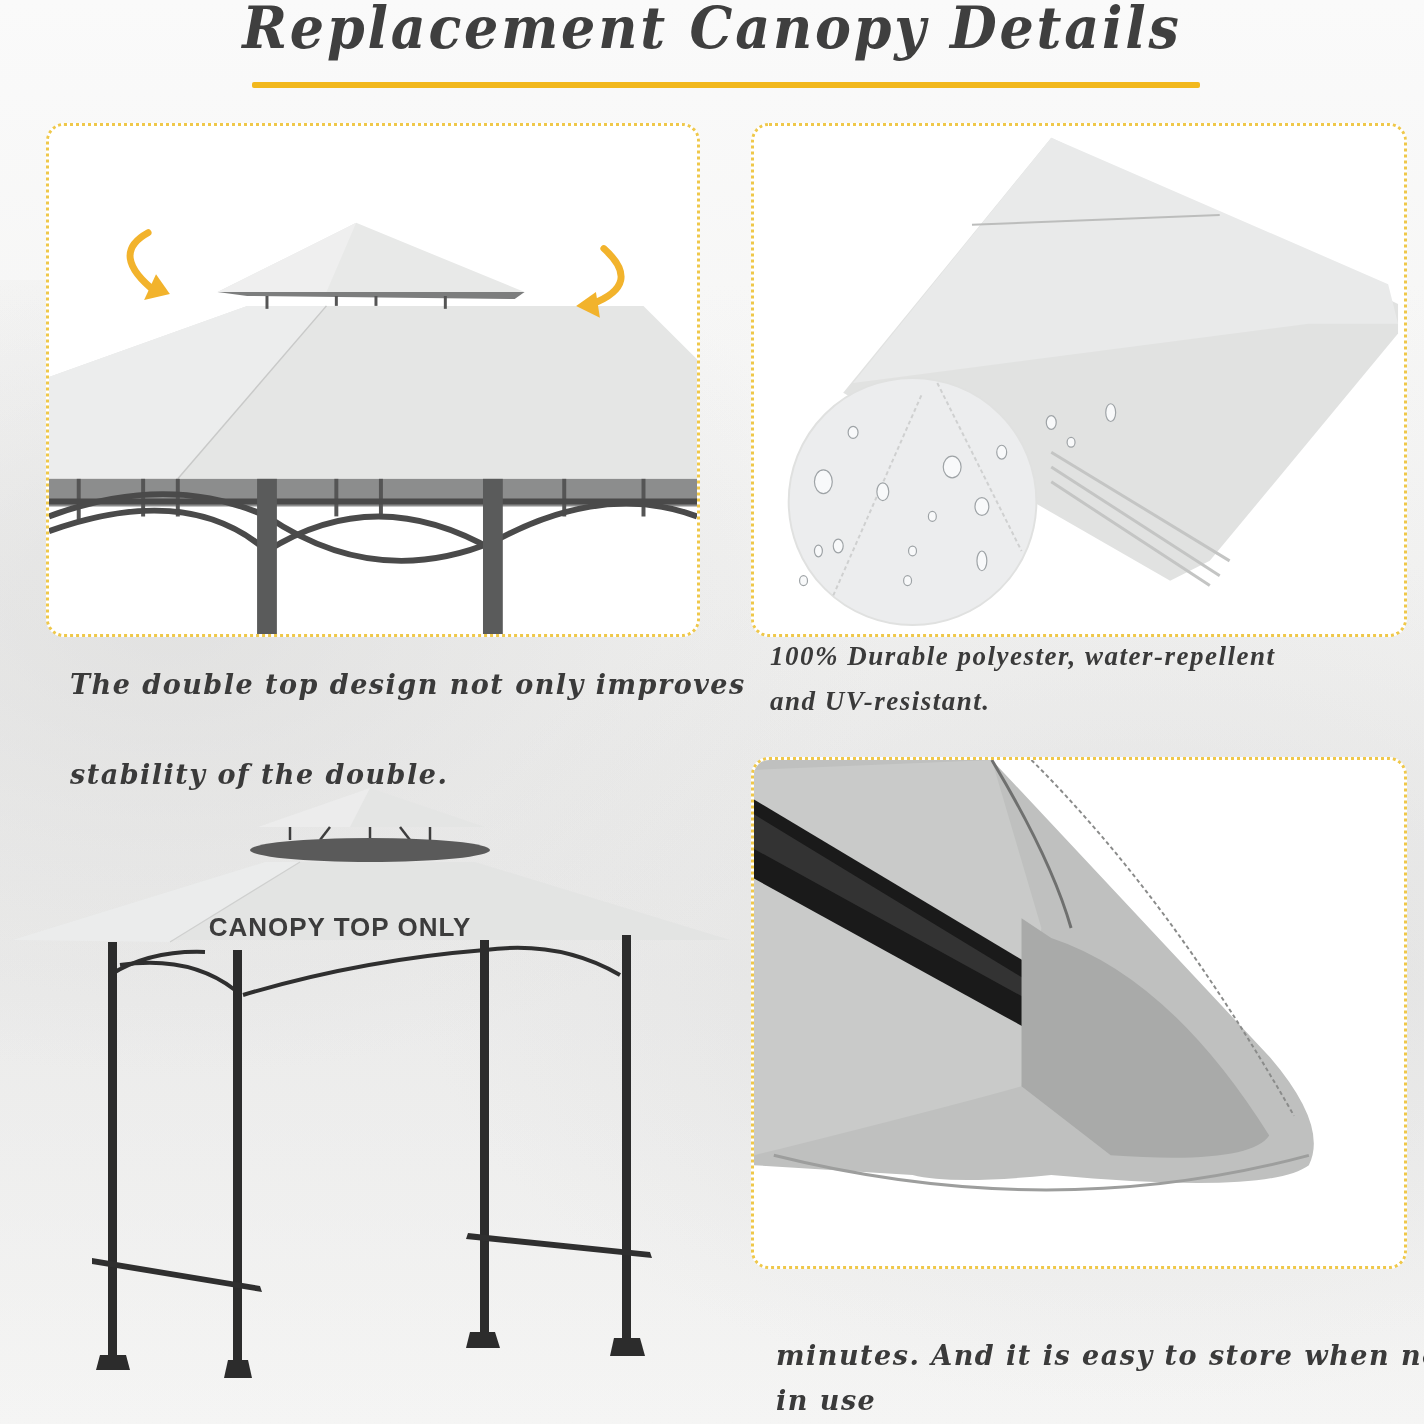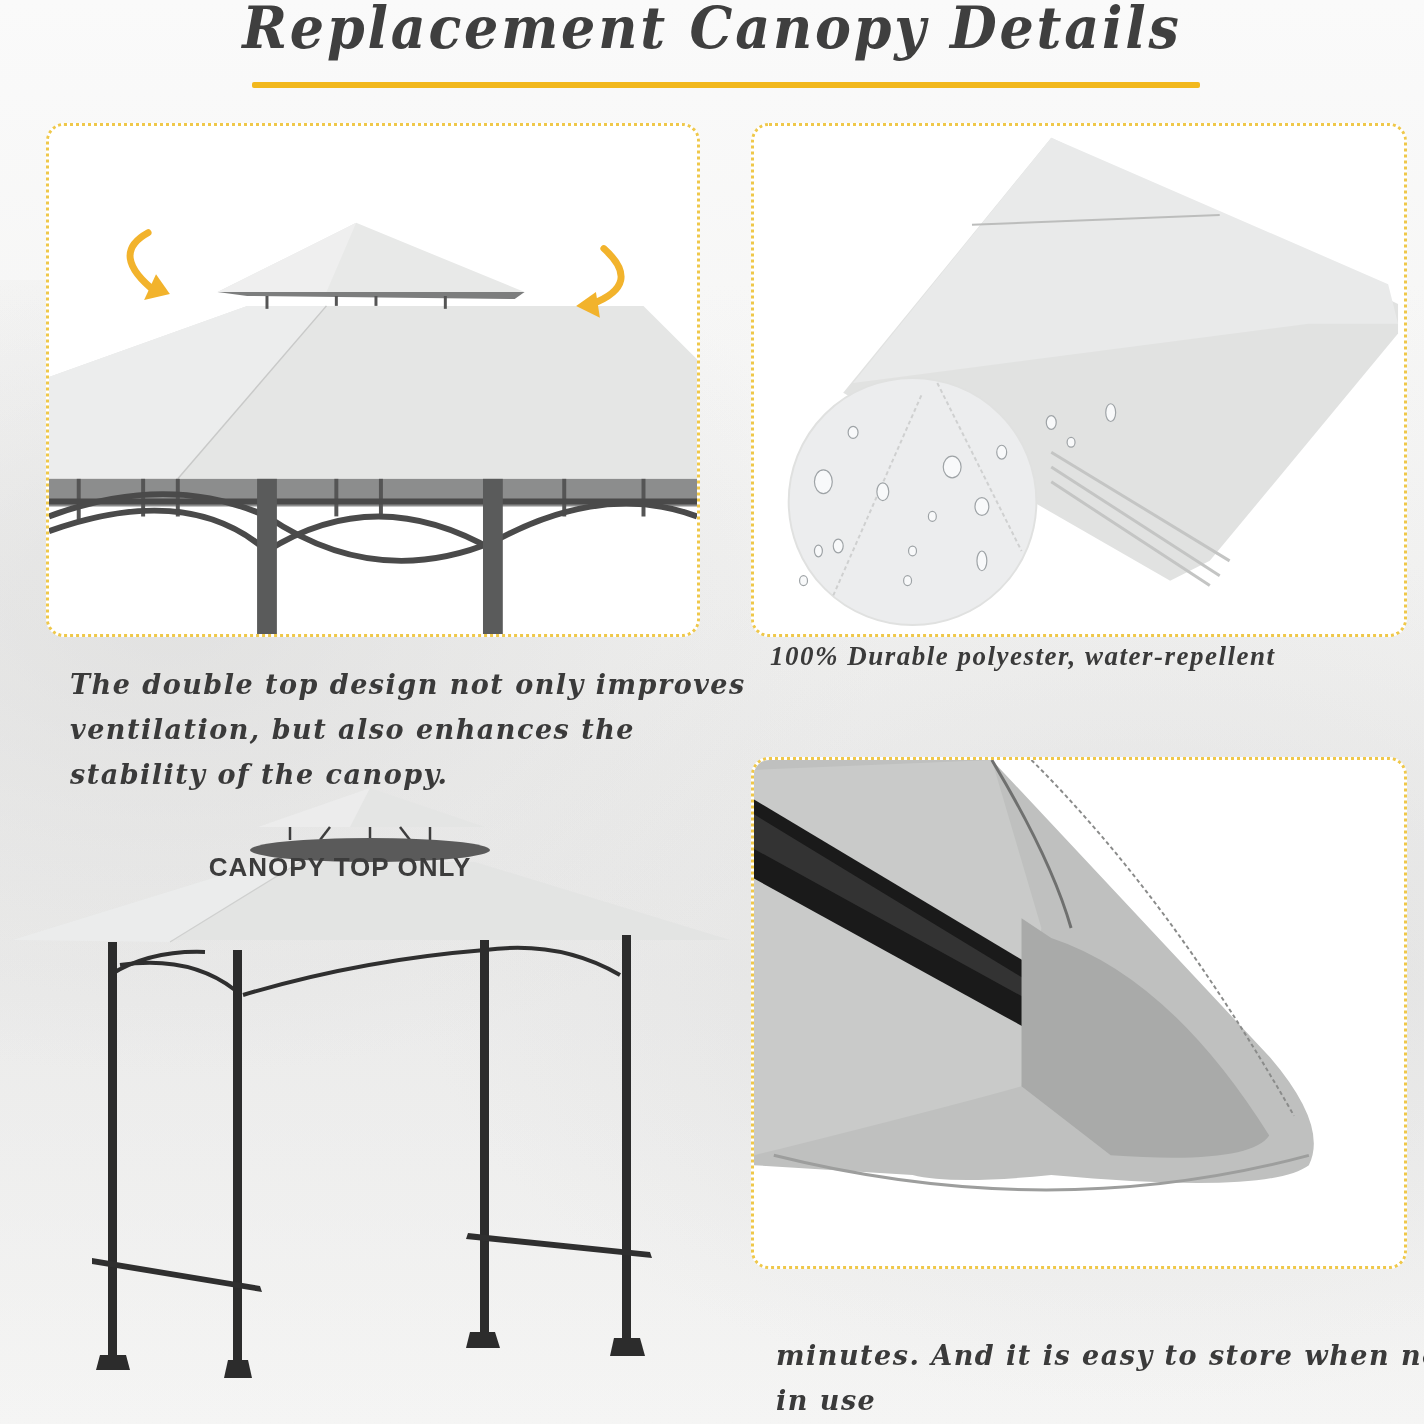--- a/index.html
+++ b/index.html
@@ -33,21 +33,21 @@
   }
   .panel svg { display: block; width: 100%; height: 100%; }
   .caption {
     position: absolute; font-family: "DejaVu Serif", serif; font-style: italic;
     font-weight: bold; font-size: 27px; line-height: 45px; color: #3a3a3a;
     letter-spacing: 1.5px; margin: 16px; white-space: nowrap;
   }
   .gazebo-big { position: absolute; left: 0; top: 780px; width: 740px; height: 600px; }
   .gazebo-big svg { width: 100%; height: 100%; display: block; }
   .label-canopy {
-    position: absolute; left: 180px; top: 852px; width: 320px; text-align: center;
+    position: absolute; left: 180px; top: 912px; width: 320px; text-align: center;
     font-family: "Liberation Sans", sans-serif; font-weight: bold; font-size: 26px;
     letter-spacing: 1px; color: #3c3c3c;
   }
 </style>
 </head>
 <body>
 
 <div class="bg-blur"></div>
 
 <h1 class="title">Replacement Canopy Details</h1>
@@ -100,22 +100,22 @@
     </g>
     <polygon points="96,176 122,170 108,150" fill="#f2b32c"></polygon>
     <g fill="none" stroke="#f2b32c" stroke-width="7" stroke-linecap="round">
       <path d="M560,124 Q600,160 548,180"></path>
     </g>
     <polygon points="532,182 552,168 556,194" fill="#f2b32c"></polygon>
   </svg>
 </div>
 <p class="caption" style="left:54px; top:646px;">
   <span>The double top design not only improves</span><br>
-  <span>ventilation, but also enhances the</span><br>
-  <span>stability of the canopy.</span>
+  <br>
+  <span>stability of the double.</span>
 </p>
 
 <div class="panel" style="left:751px; top:123px; width:656px; height:514px;">
   <svg viewBox="0 0 656 514" preserveAspectRatio="none">
     <rect width="656" height="514" fill="#ffffff"></rect>
     <polygon points="300,12 650,180 650,210 460,440 420,460 90,270" fill="#e1e2e1"></polygon>
     <polygon points="300,12 640,160 650,200 560,200 100,260" fill="#e9eaea"></polygon>
     <path d="M220,100 L470,90" stroke="#bcbdbc" stroke-width="2" fill="none"></path>
     <g stroke="#c4c5c4" stroke-width="3" fill="none">
       <path d="M300,330 L480,440"></path>
@@ -141,20 +141,21 @@
       <ellipse cx="300" cy="300" rx="5" ry="7"></ellipse>
       <ellipse cx="360" cy="290" rx="5" ry="9"></ellipse>
       <ellipse cx="320" cy="320" rx="4" ry="5"></ellipse>
       <ellipse cx="50" cy="460" rx="4" ry="5"></ellipse>
       <ellipse cx="155" cy="460" rx="4" ry="5"></ellipse>
     </g>
   </svg>
 </div>
 <p class="caption" style="left:754px; top:618px;font-family:Liberation Serif, serif;">
   <span>100% Durable polyester, water-repellent</span><br>
+  <span>and UV-resistant.</span>
 </p>
 
 <div class="panel" style="left:751px; top:757px; width:656px; height:512px;">
   <svg viewBox="0 0 656 512" preserveAspectRatio="none">
     <rect width="656" height="512" fill="#ffffff"></rect>
     <path d="M0,0 L240,0 Q380,150 520,300 Q580,370 560,410 Q520,440 300,420 Q200,430 160,420 L0,410 Z" fill="#bfc0bf"></path>
     <path d="M0,10 L240,0 L290,170 L270,330 Q200,350 0,400 Z" fill="#c9cac9"></path>
     <polygon points="0,40 0,120 290,280 300,220" fill="#1a1a1a"></polygon>
     <polygon points="0,55 0,90 290,250 295,235" fill="#333"></polygon>
     <path d="M270,160 L300,180 Q420,220 520,380 Q500,410 360,400 L270,330 Z" fill="#a9aaa9"></path>

